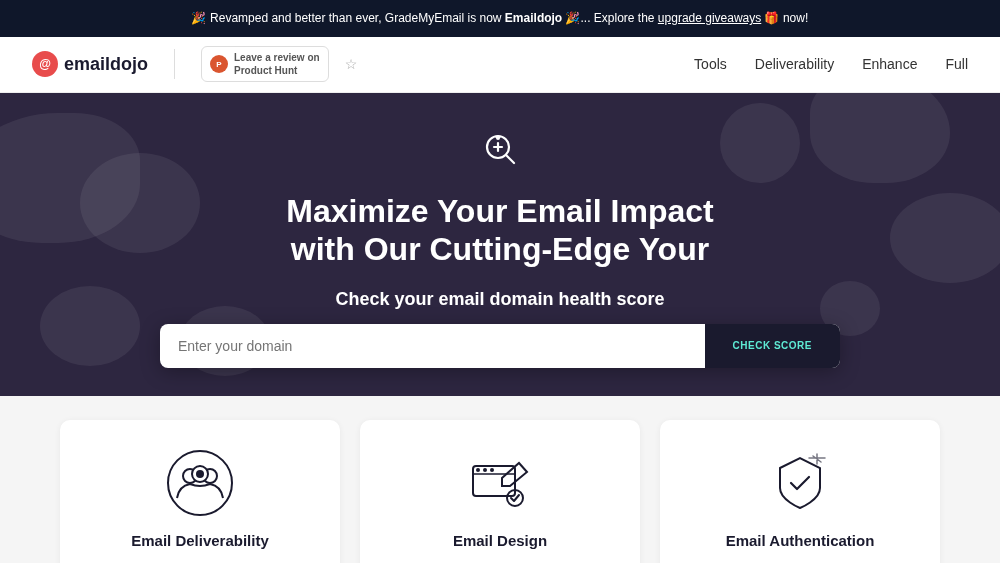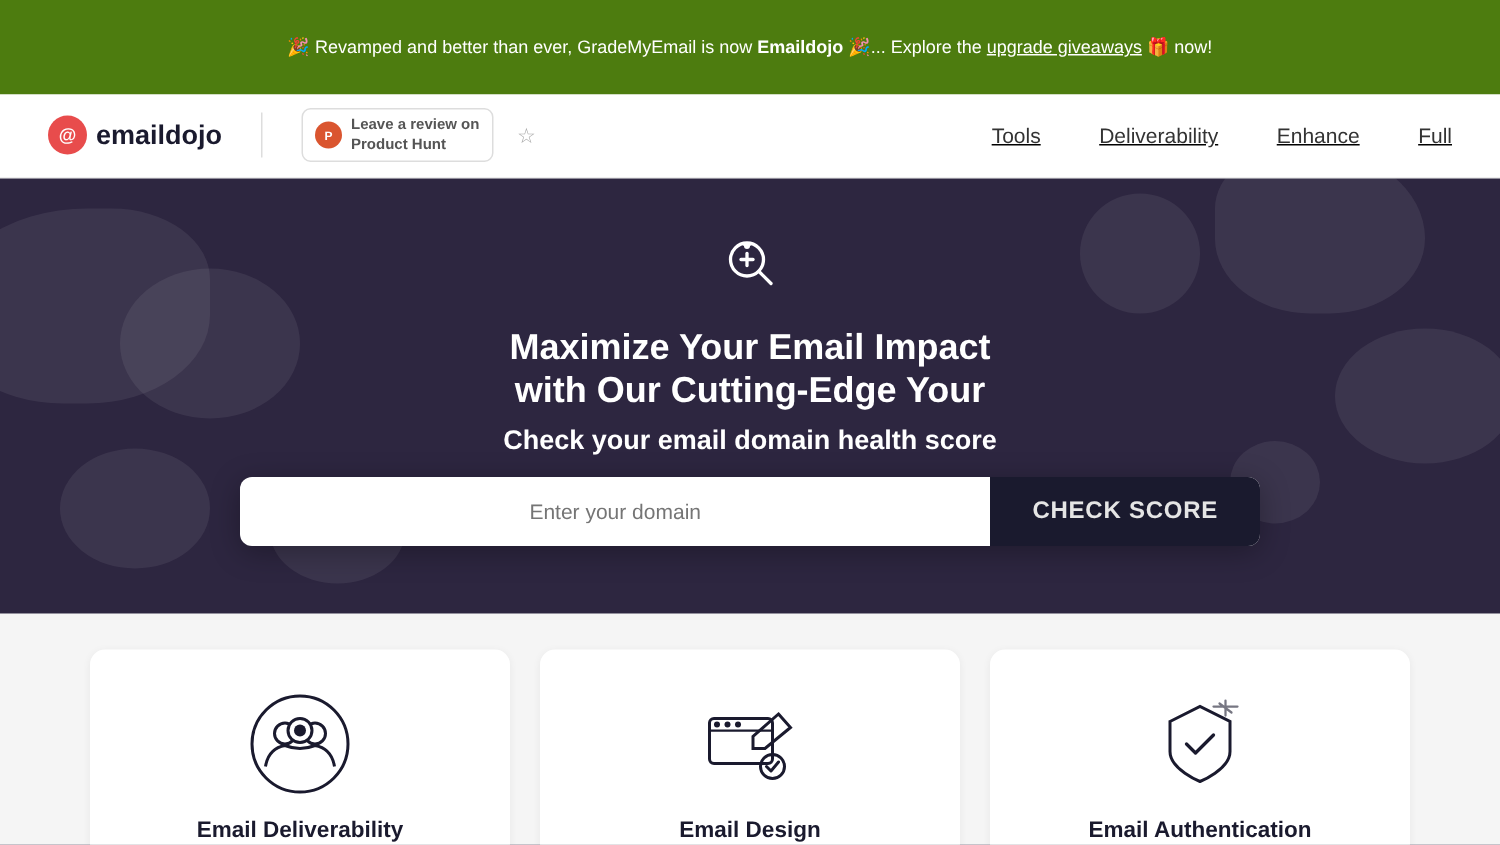--- a/index.html
+++ b/index.html
@@ -1,24 +1,24 @@
 <!DOCTYPE html>
 <html><head>
   <meta charset="utf-8">
   <style>
     * { margin: 0; padding: 0; box-sizing: border-box; }
     body { font-family: -apple-system, BlinkMacSystemFont, 'Segoe UI', sans-serif; width: 1000px; height: 563px; overflow: hidden; background: #fff; }
 
     
     .top-banner {
-      background: #4d7c0f;
+      background: #0f172a;
       color: #fff;
       text-align: center;
       font-size: 12px;
-      padding: 23px 16px;
+      padding: 10px 16px;
       line-height: 1.4;
     }
     .top-banner a { color: #fff; text-decoration: underline; }
     .top-banner strong { font-weight: 700; }
 
     
     .header {
       display: flex;
       align-items: center;
       padding: 10px 32px;
@@ -79,22 +79,21 @@
       align-items: center;
       justify-content: center;
       font-weight: 700;
     }
     .star-icon { color: #aaa; font-size: 14px; margin-left: 4px; }
 
     .nav {
       margin-left: auto;
       display: flex;
       align-items: center;
-      gap: 39px;
-      text-decoration: underline;
+      gap: 28px;
     }
     .nav a {
       text-decoration: none;
       color: #333;
       font-size: 14px;
       font-weight: 500;
     }
 
     
     .hero {
@@ -116,25 +115,25 @@
     .blob-2 { width: 120px; height: 100px; top: 60px; left: 80px; border-radius: 50%; }
     .blob-3 { width: 80px; height: 80px; top: 10px; right: 200px; border-radius: 50%; }
     .blob-4 { width: 140px; height: 110px; top: -20px; right: 50px; border-radius: 40% 60% 50% 50%; }
     .blob-5 { width: 100px; height: 80px; bottom: 30px; left: 40px; border-radius: 50%; }
     .blob-6 { width: 90px; height: 70px; bottom: 20px; left: 180px; border-radius: 50%; }
     .blob-7 { width: 120px; height: 90px; top: 100px; right: -10px; border-radius: 50%; }
     .blob-8 { width: 60px; height: 55px; bottom: 60px; right: 120px; border-radius: 50%; }
 
     .hero-icon { font-size: 36px; color: #fff; margin-bottom: 14px; }
     .hero-title {
-      font-size: 24px;
+      font-size: 32px;
       font-weight: 700;
       color: #fff;
       line-height: 1.2;
-      margin-bottom: 8px;
+      margin-bottom: 20px;
     }
     .hero-subtitle {
       font-size: 13px;
       color: rgba(255,255,255,0.8);
       max-width: 520px;
       margin: 0 auto 8px;
       line-height: 1.5;
     }
     .hero-cta-text {
       font-size: 18px;
@@ -152,28 +151,27 @@
       box-shadow: 0 4px 20px rgba(0,0,0,0.3);
     }
     .search-bar input {
       flex: 1;
       border: none;
       outline: none;
       padding: 14px 18px;
       font-size: 14px;
       color: #333;
       background: transparent;
-      text-align: center;
     }
     .check-score-btn {
       background: #1a1a2e;
-      color: #e5e5e5;
+      color: #5eead4;
       border: none;
       padding: 14px 28px;
-      font-size: 16px;
+      font-size: 10px;
       font-weight: 700;
       letter-spacing: 0.5px;
       cursor: pointer;
       white-space: nowrap;
     }
 
     
     .cards-section {
       background: #f5f5f5;
       padding: 24px 60px;

